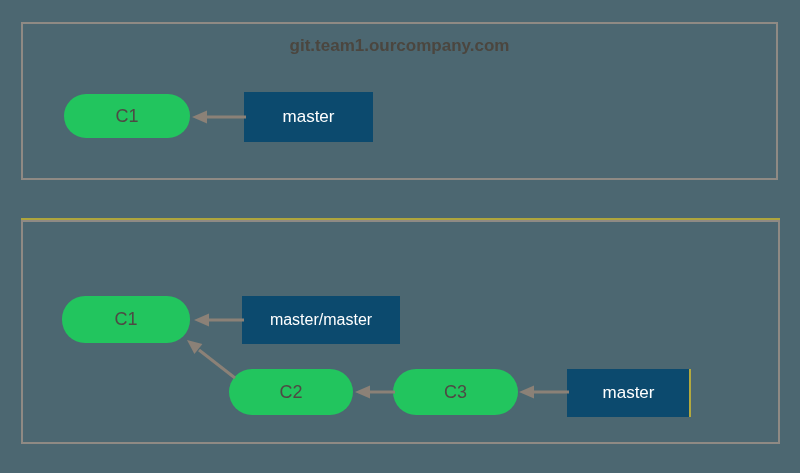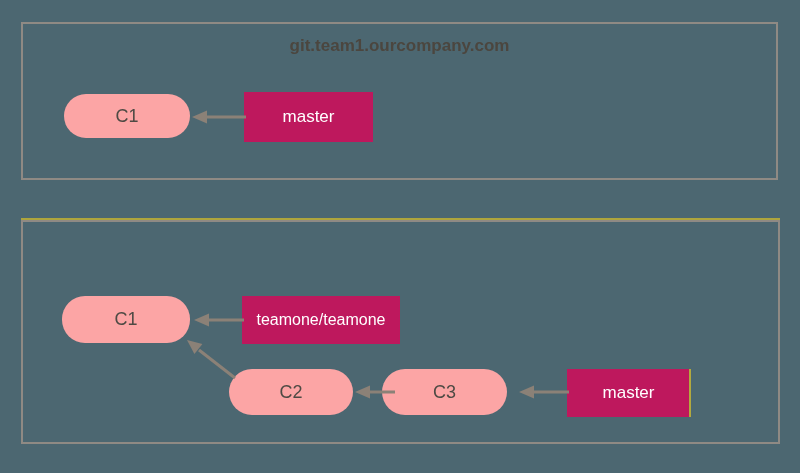--- a/index.html
+++ b/index.html
@@ -40,31 +40,31 @@
     letter-spacing: 0px;
   }
   .title-remote {
     left: 21px; top: 36px; width: 757px;
   }
   .title-local {
     left: 21px; top: 238px; width: 759px;
   }
   .commit {
     position: absolute;
-    background: #fca5a5;
+    background: #22c55e;
     border-radius: 23px;
     display: flex;
     align-items: center;
     justify-content: center;
     color: #4e4a44;
     font-size: 18px;
   }
   .branch {
     position: absolute;
-    background: #be185d;
+    background: #0c4a6e;
     display: flex;
     align-items: center;
     justify-content: center;
     color: #ffffff;
     font-size: 17px;
   }
   .branch-small { font-size: 16px; }
   .branch-accent {
     position: absolute;
     left: 689px; top: 369px; width: 2px; height: 48px;
@@ -86,25 +86,25 @@
 
   <div class="commit" style="left:64px; top:94px; width:126px; height:44px;">C1</div>
 
   <div class="branch" style="left:244px; top:92px; width:129px; height:50px;">master</div>
 
   <div class="accent-line"></div>
   <div class="frame frame-local"></div>
 
   <div class="commit" style="left:62px; top:296px; width:128px; height:47px;">C1</div>
 
-  <div class="branch branch-small" style="left:242px; top:296px; width:158px; height:48px;">teamone/teamone</div>
+  <div class="branch branch-small" style="left:242px; top:296px; width:158px; height:48px;">master/master</div>
 
   <div class="commit" style="left:229px; top:369px; width:124px; height:46px;text-align:right;">C2</div>
 
-  <div class="commit" style="left:382px; top:369px; width:125px; height:46px;">C3</div>
+  <div class="commit" style="left:393px; top:369px; width:125px; height:46px;">C3</div>
 
   <div class="branch" style="left:567px; top:369px; width:123px; height:48px;">master</div>
   <div class="branch-accent"></div>
 
   <svg class="arrows" width="800" height="473" viewBox="0 0 800 473">
     <g stroke="#8b8177" stroke-width="3" fill="#8b8177">
 
       <g>
         <line x1="246" y1="117" x2="206" y2="117"></line>
         <polygon points="192,117 207,110.5 207,123.5" stroke="none"></polygon>

